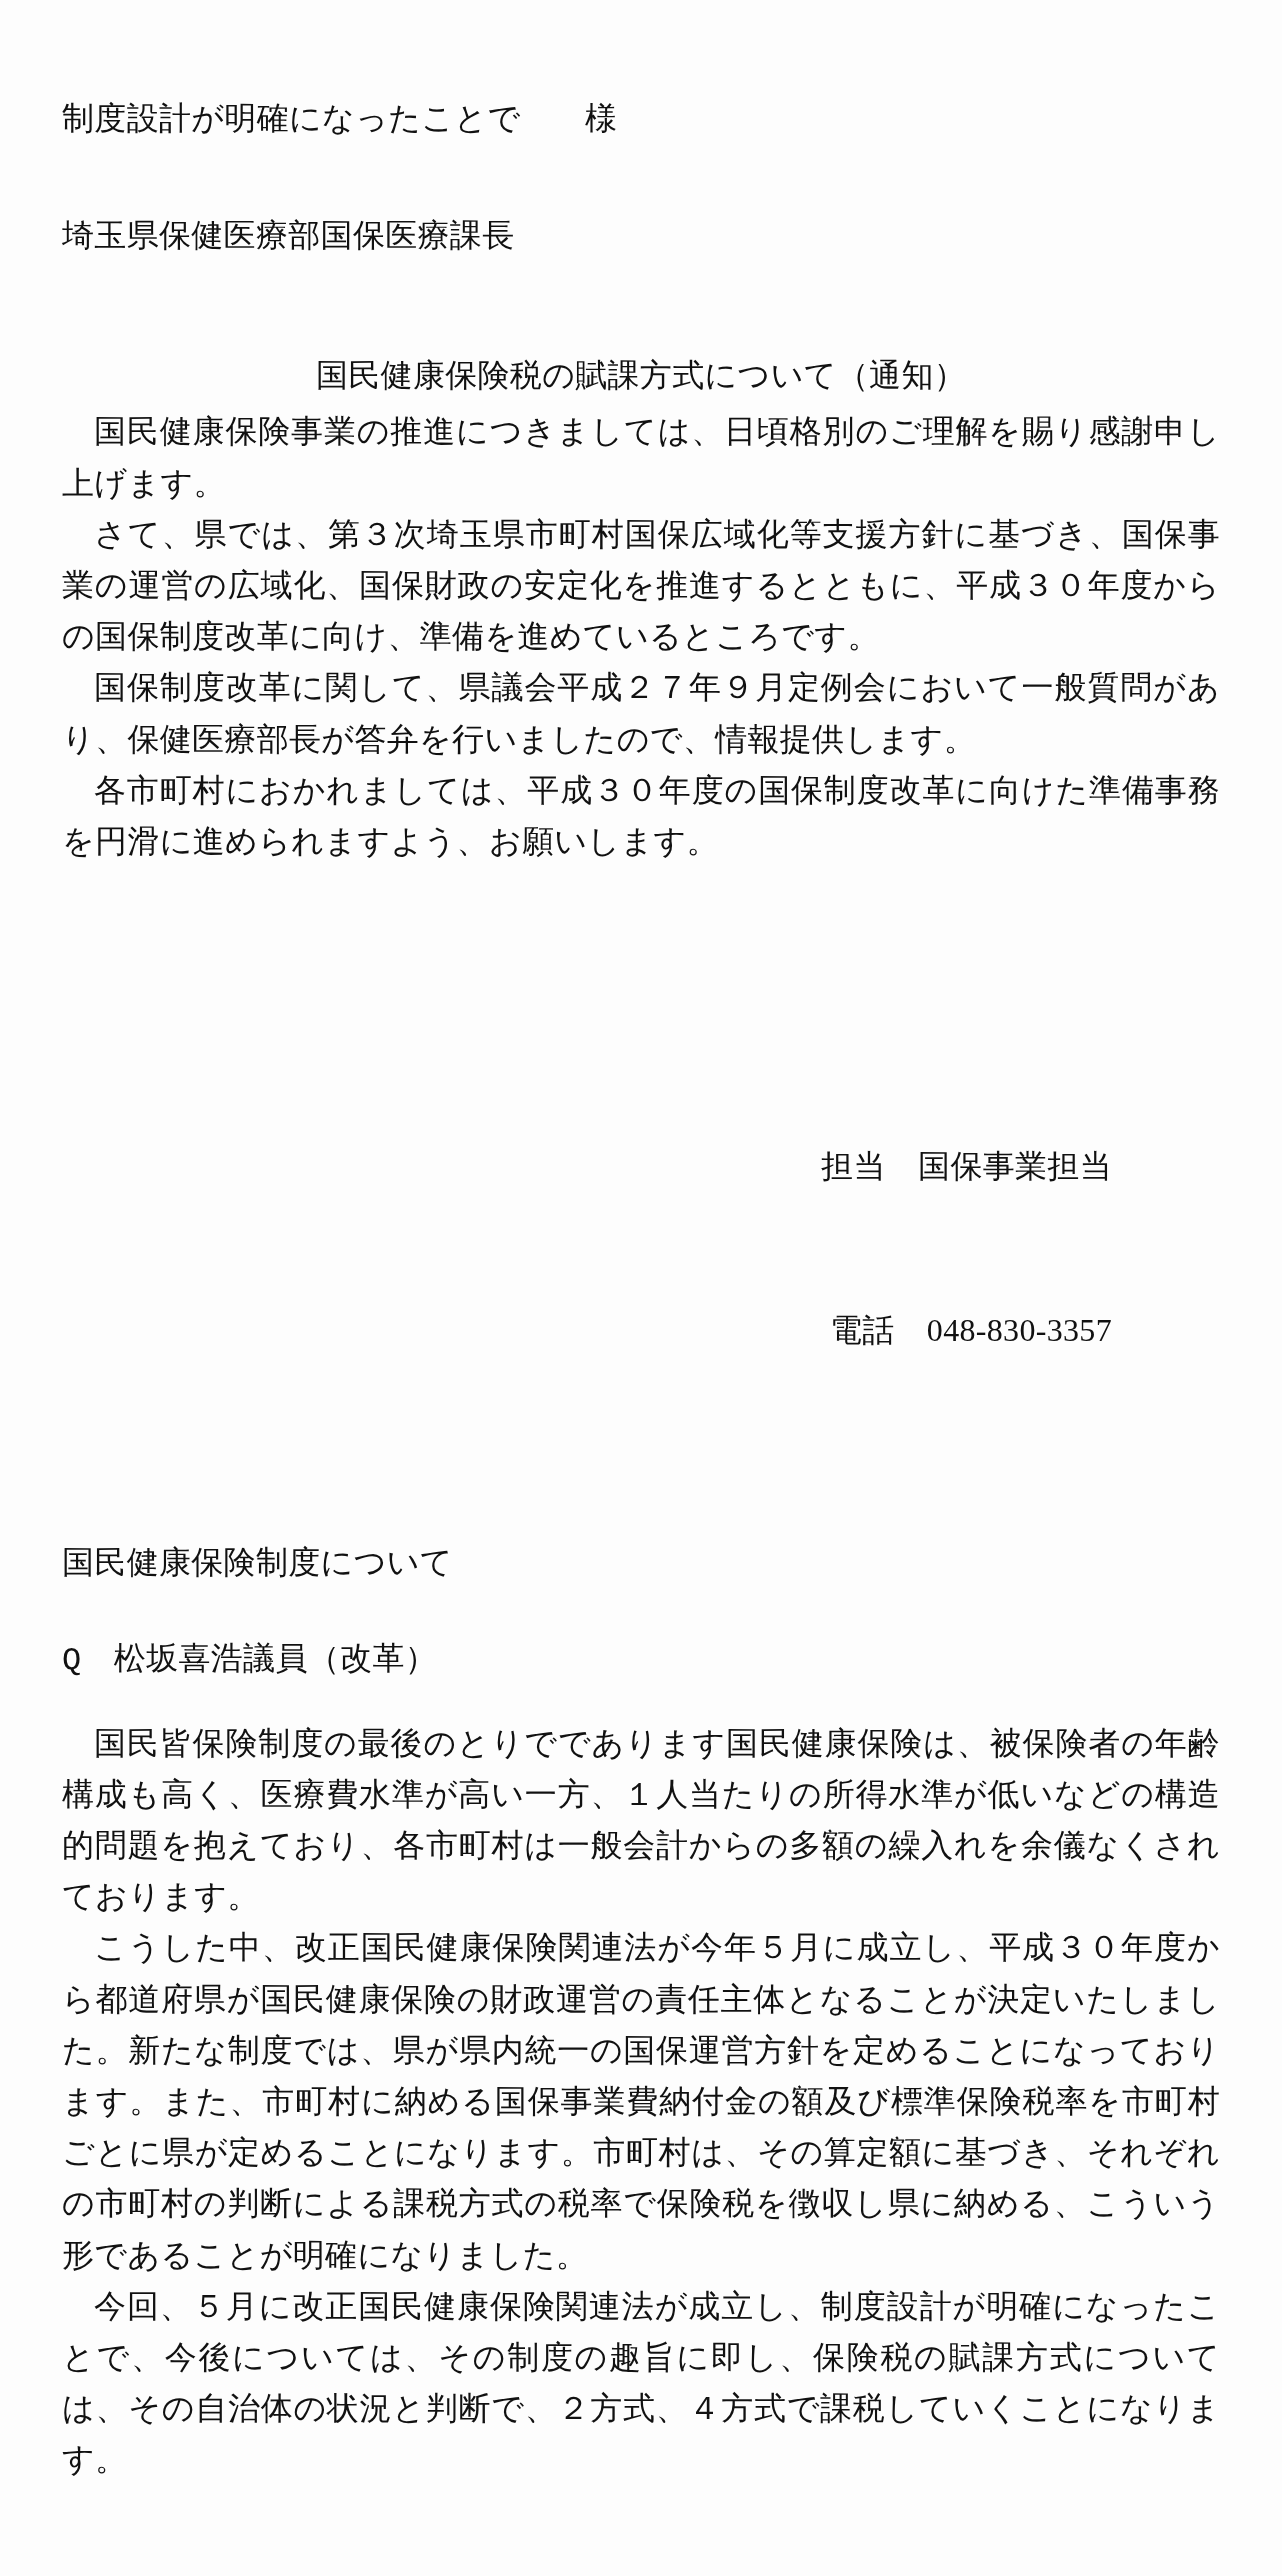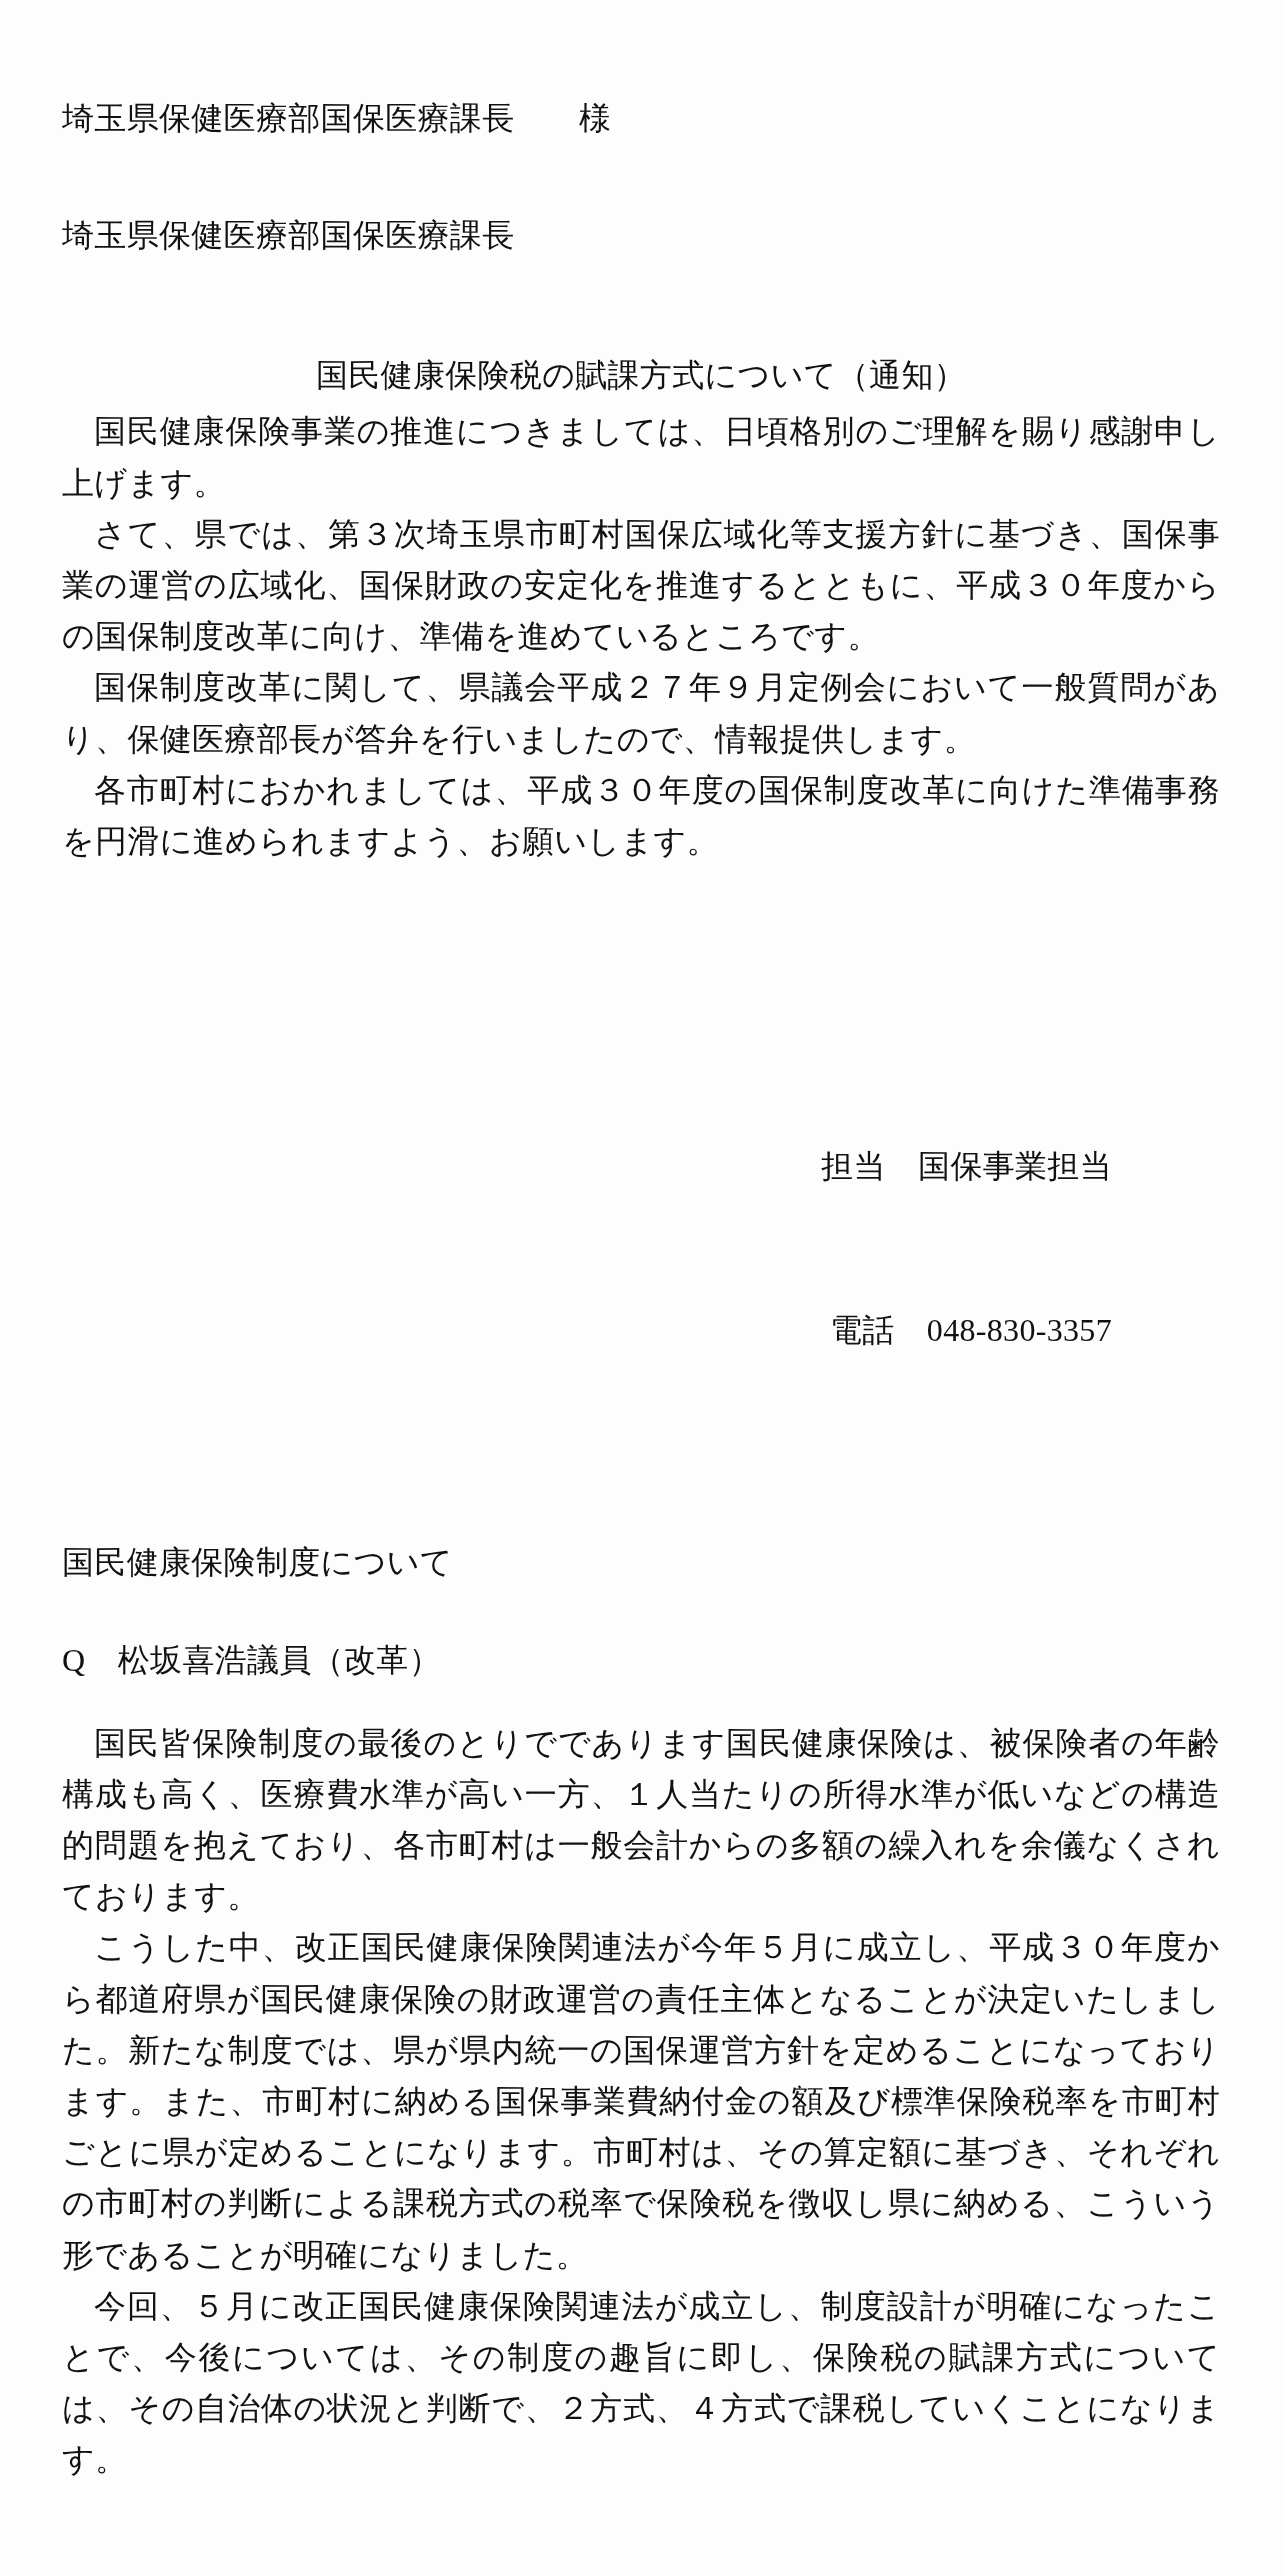--- a/index.html
+++ b/index.html
@@ -90,32 +90,33 @@
   .section-heading {
     margin-top: 77px;
     font-size: 32px;
     white-space: pre;
   }
 
   .qa-label {
     margin-top: 46px;
     font-size: 32px;
     white-space: pre;
+    font-family: Liberation Mono, monospace;
   }
 
   .qa-body { margin-top: 31px; }
 </style>
 </head>
 <body>
 
 <div class="page">
   <div class="doc">
 
 
-    <div class="addressee">埼玉県保健医療部国保医療課長　　様</div>
+    <div class="addressee">制度設計が明確になったことで　　様</div>
 
     <div class="sender">埼玉県保健医療部国保医療課長</div>
 
     <div class="doc-title">国民健康保険税の賦課方式について（通知）</div>
 
     <div class="body-section">
       <p class="para">国民健康保険事業の推進につきましては、日頃格別のご理解を賜り感謝申し上げます。</p>
       <p class="para">さて、県では、第３次埼玉県市町村国保広域化等支援方針に基づき、国保事業の運営の広域化、国保財政の安定化を推進するとともに、平成３０年度からの国保制度改革に向け、準備を進めているところです。</p>
       <p class="para">国保制度改革に関して、県議会平成２７年９月定例会において一般質問があり、保健医療部長が答弁を行いましたので、情報提供します。</p>
       <p class="para">各市町村におかれましては、平成３０年度の国保制度改革に向けた準備事務を円滑に進められますよう、お願いします。</p>

